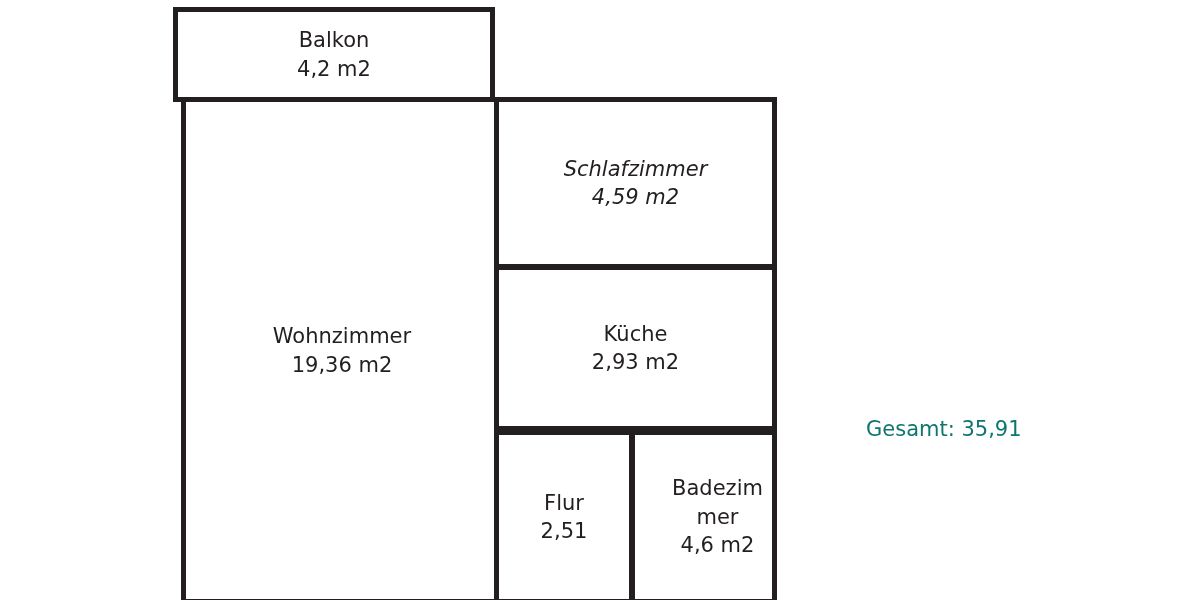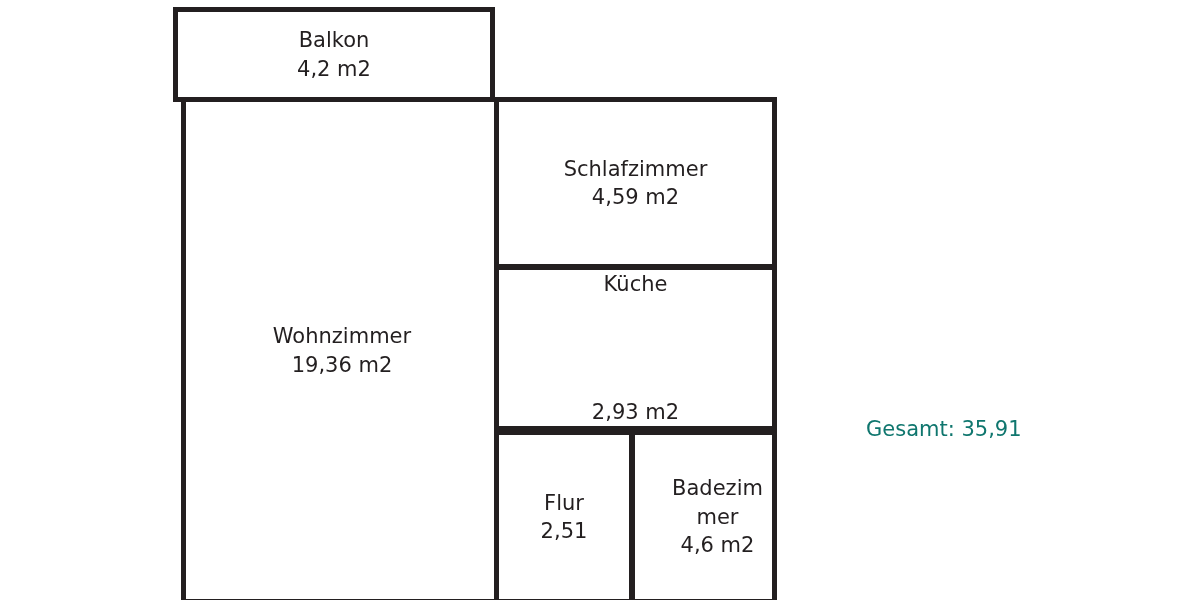--- a/index.html
+++ b/index.html
@@ -55,27 +55,27 @@
     top: 86px;
     width: 322px;
     height: 507px;
     margin-left: 8px;
   }
   #room-schlafzimmer {
     left: 494px;
     top: 86px;
     width: 283px;
     height: 172px;
+    font-style: italic;
   }
   #room-kueche {
     left: 494px;
     top: 254px;
     width: 283px;
     height: 166px;
-    justify-content: space-between;
   }
   #room-flur {
     left: 494px;
     top: 419px;
     width: 140px;
     height: 174px;
   }
   #room-badezimmer {
     left: 630px;
     top: 419px;

